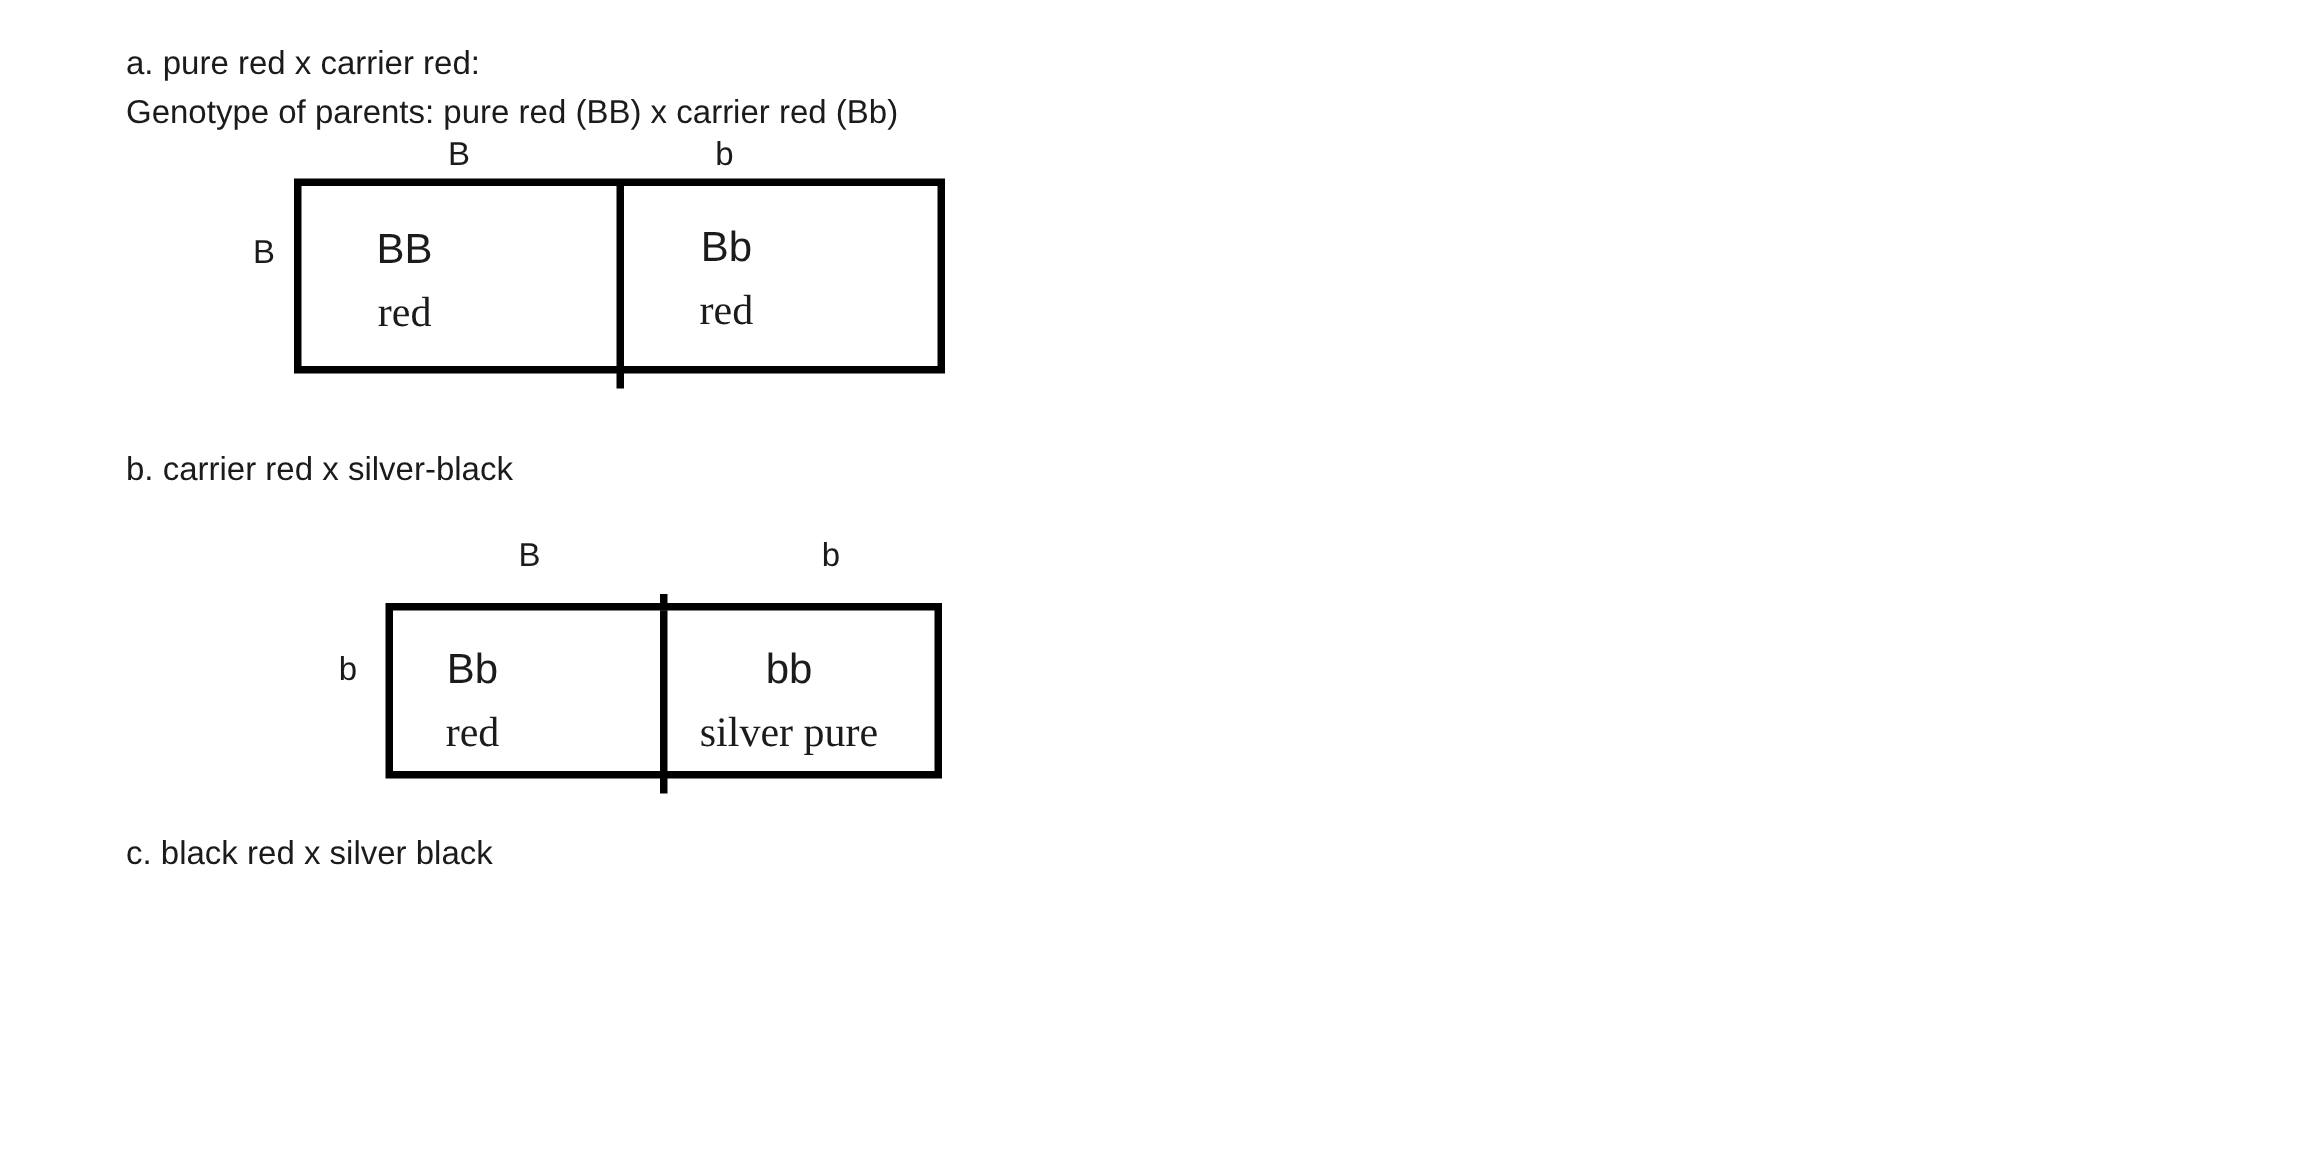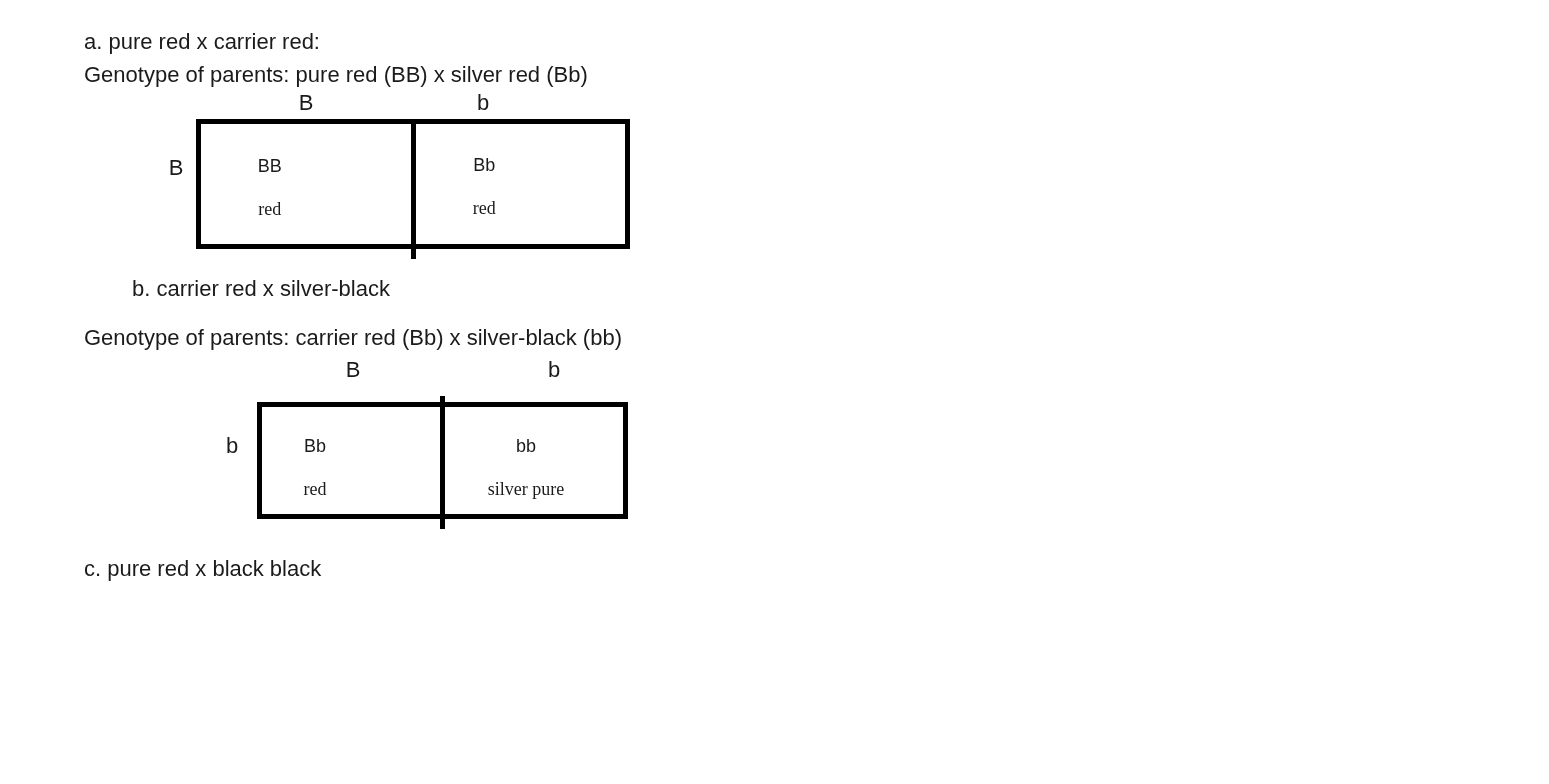--- a/index.html
+++ b/index.html
@@ -50,76 +50,75 @@
     left: -5px; bottom: -15px;
     width: 5px; height: 15px; background: #000000;
   }
   .tick-t::before {
     content: ""; position: absolute;
     left: -5px; top: -11px;
     width: 5px; height: 11px; background: #000000;
   }
   .pair {
     text-align: center;
-    font-size: 18px;
+    font-size: 28px;
     line-height: 28px;
   }
   .pair .pheno { margin-top: 15px; font-family: Liberation Serif, serif; }
   .pair.tight .pheno { margin-top: 6px; }
 </style>
 </head>
 <body>
 
 <div class="canvas">
 
   <div class="line" style="left:84px; top:29px;">a. pure red x carrier red:</div>
-  <div class="line" style="left:84px; top:62px;">Genotype of parents: pure red (BB) x silver red (Bb)</div>
+  <div class="line" style="left:84px; top:62px;">Genotype of parents: pure red (BB) x carrier red (Bb)</div>
 
   <div class="allele" style="left:306px; top:90px;">B</div>
   <div class="allele" style="left:483px; top:90px;">b</div>
   <div class="allele rowlab" style="left:176px; top:168px;">B</div>
 
   <div class="psquare" style="left:196px; top:119px; width:434px; height:130px;">
     <div class="cell">
       <div class="pair" style="transform:translate(-36px,3px);">
         <div>BB</div>
         <div class="pheno">red</div>
       </div>
     </div>
     <div class="cell tick-b">
       <div class="pair" style="transform:translate(-36px,2px);">
         <div>Bb</div>
         <div class="pheno">red</div>
       </div>
     </div>
   </div>
 
-  <div class="line" style="left:84px; top:276px;margin-left:48px;">b. carrier red x silver-black</div>
-  <div class="line" style="left:84px; top:325px;">Genotype of parents: carrier red (Bb) x silver-black (bb)</div>
+  <div class="line" style="left:84px; top:300px;">b. carrier red x silver-black</div>
 
   <div class="allele" style="left:353px; top:357px;">B</div>
   <div class="allele" style="left:554px; top:357px;">b</div>
   <div class="allele rowlab" style="left:232px; top:446px;">b</div>
 
   <div class="psquare" style="left:257px; top:402px; width:371px; height:117px;">
     <div class="cell">
       <div class="pair" style="transform:translate(-36px,7px);">
         <div>Bb</div>
         <div class="pheno">red</div>
       </div>
     </div>
     <div class="cell tick-t tick-b">
       <div class="pair" style="transform:translate(-8px,7px);">
         <div>bb</div>
         <div class="pheno">silver pure</div>
       </div>
     </div>
   </div>
 
-  <div class="line" style="left:84px; top:556px;">c. pure red x black black</div>
+  <div class="line" style="left:84px; top:556px;">c. black red x silver black</div>
 
   <div class="allele" style="left:472px; top:617px;">B</div>
   <div class="allele rowlab" style="left:352px; top:701px;">b</div>
 
   <div class="psquare" style="left:375px; top:657px; width:217px; height:108px;">
     <div class="cell">
       <div class="pair tight" style="transform:translate(-37px,6px);">
         <div>Bb</div>
         <div class="pheno">red</div>
       </div>

